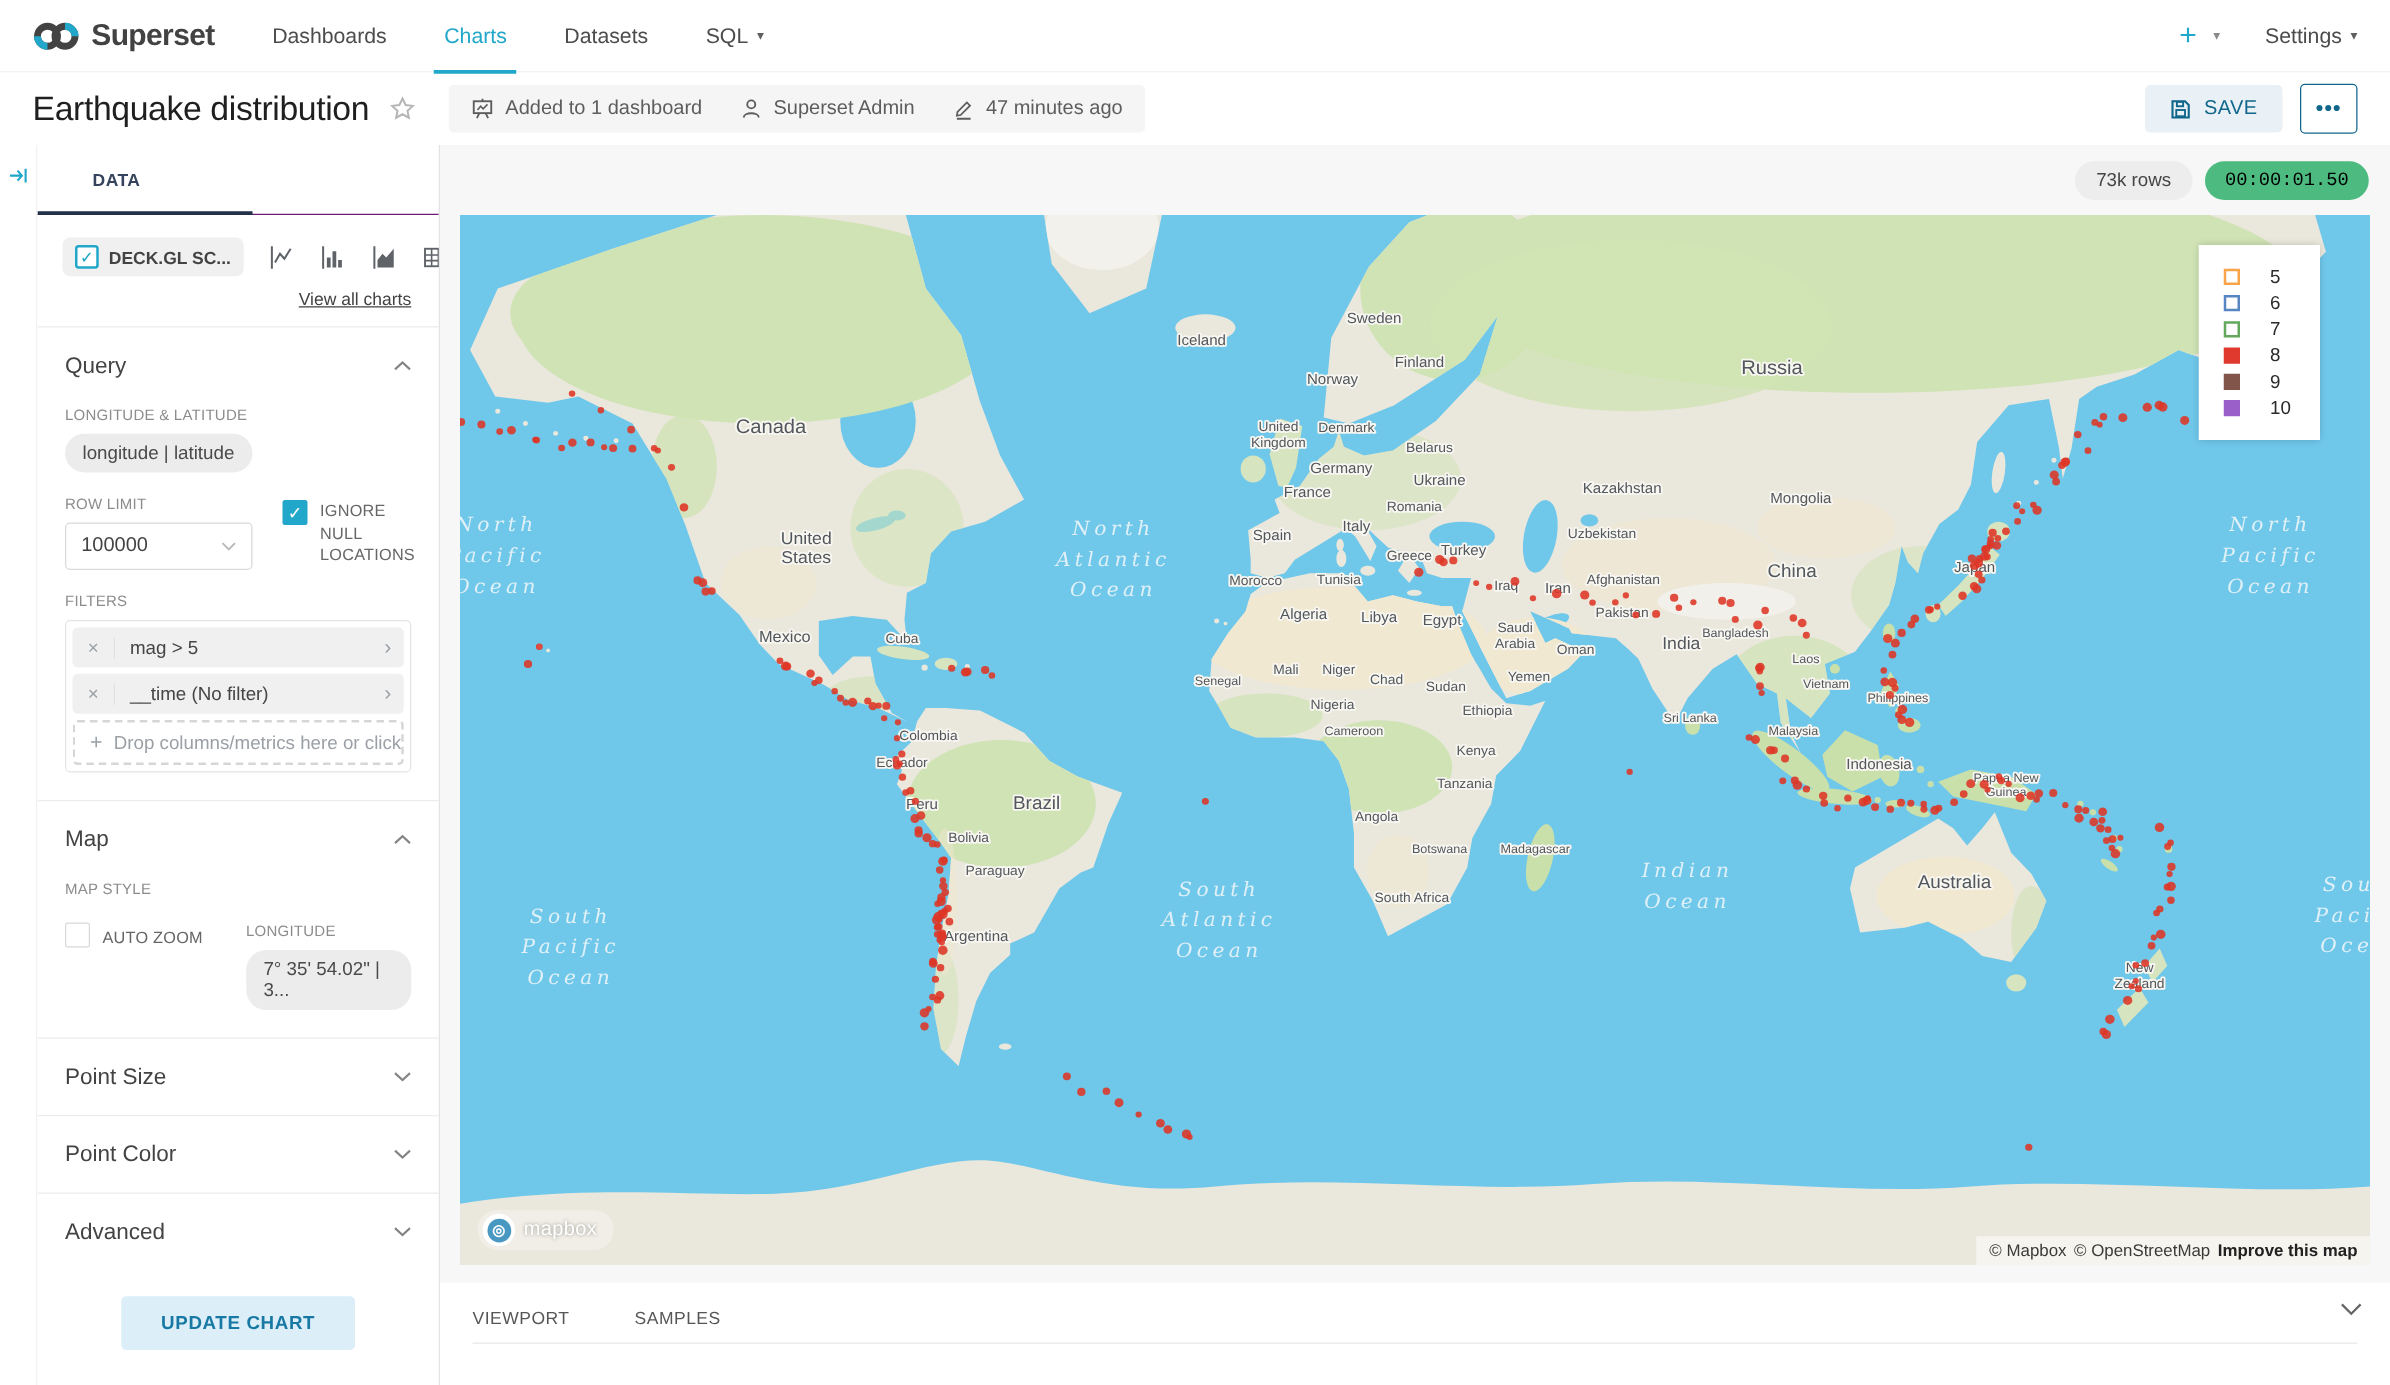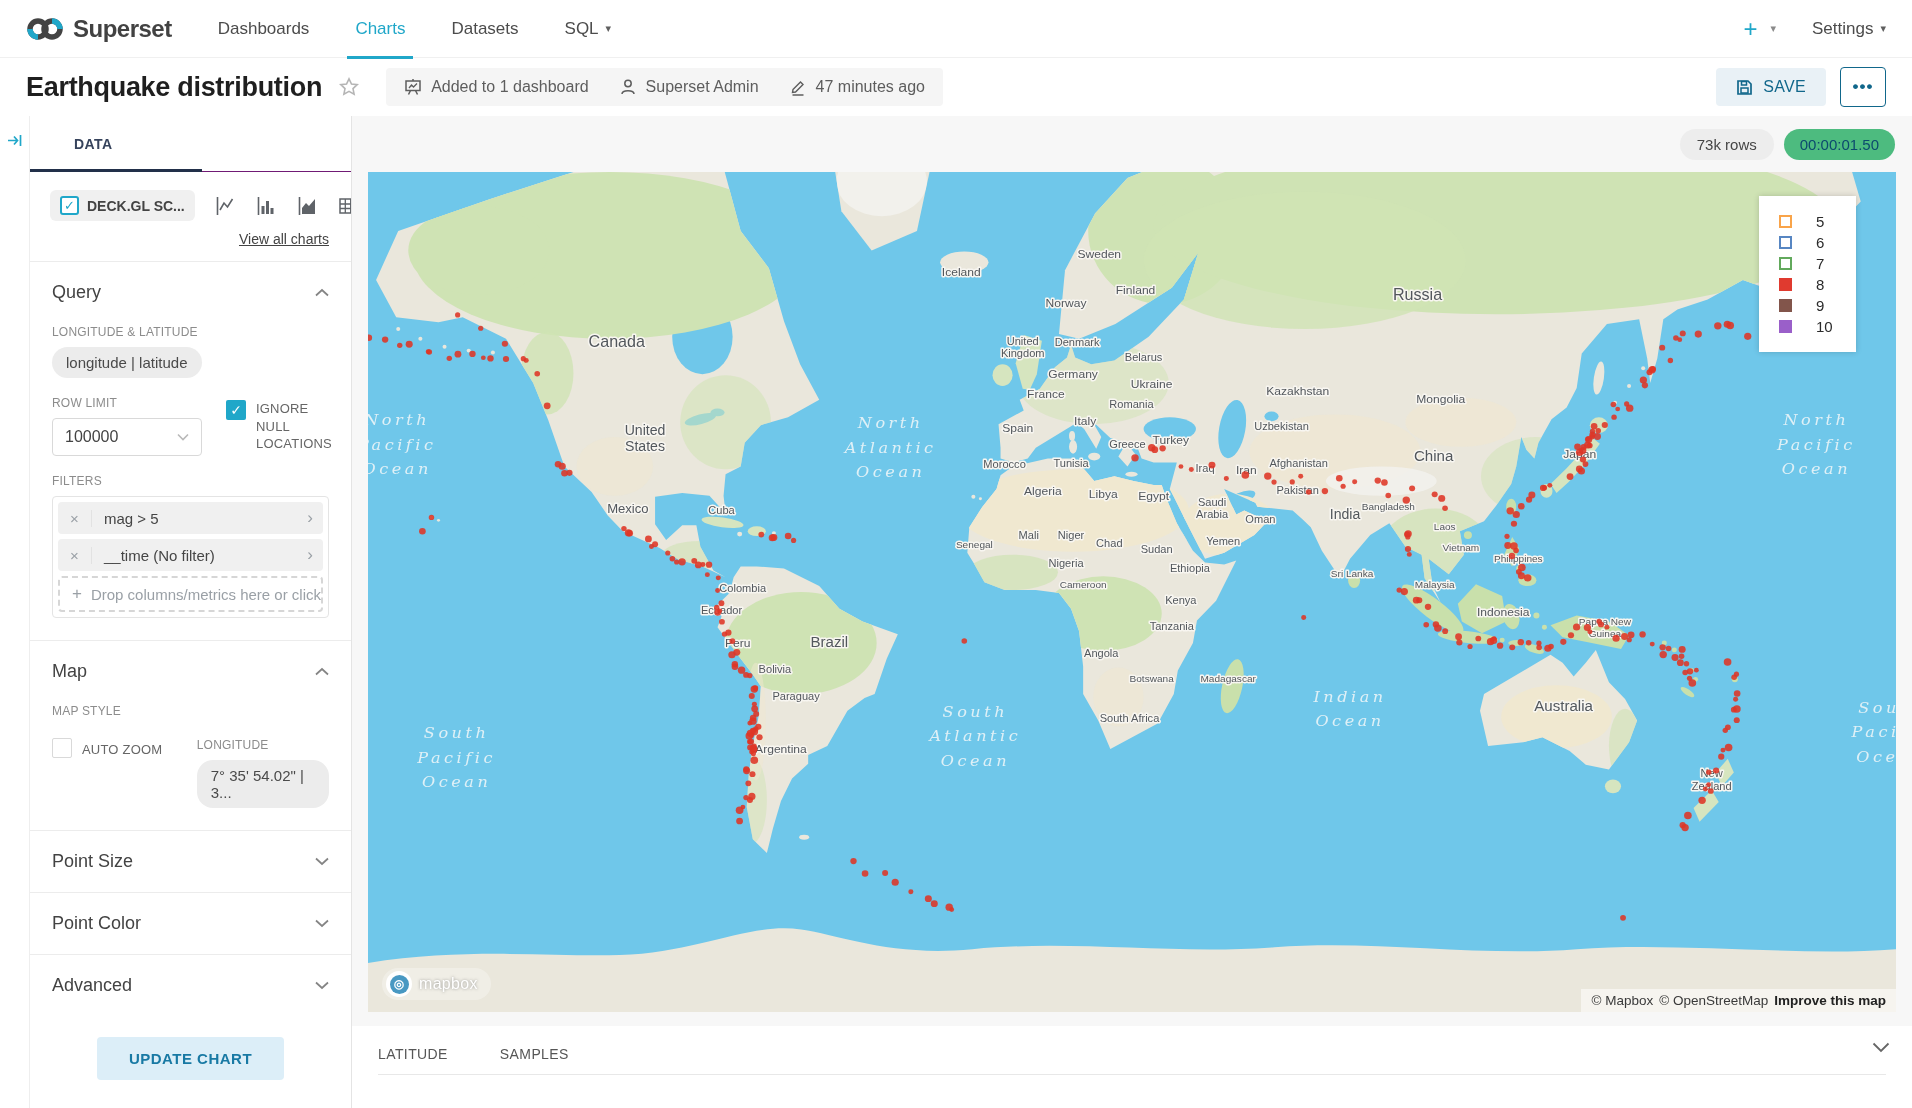--- a/index.html
+++ b/index.html
@@ -15,21 +15,21 @@
   .nav-item.active{color:#20a7c9}
   .nav-item.active::after{content:"";position:absolute;left:-8px;right:-8px;bottom:-1px;height:3px;background:#20a7c9}
   .caret{font-size:11px;margin-left:7px;color:#5f5f5f}
   .nav-right{margin-left:auto;display:flex;align-items:center;gap:36px}
   .plus-btn{display:flex;align-items:center;gap:6px;color:#20a7c9;font-size:24px;cursor:pointer}
   .plus-btn .caret{color:#8a8a8a}
   .settings{display:flex;align-items:center;font-size:17px;color:#4c4c4c;cursor:pointer}
 
   
   .chart-header{height:58px;display:flex;align-items:center;padding:0 26px;gap:12px;background:#fff}
-  .chart-title{font-size:27px;font-weight:bold;color:#1f1f1f;letter-spacing:-.3px}
+  .chart-title{font-size:27px;font-weight:normal;color:#1f1f1f;letter-spacing:-.3px}
   .star-btn{display:flex;cursor:pointer;margin-left:4px}
   .meta-box{display:flex;gap:30px;background:#f5f5f5;border-radius:4px;padding:10px 18px;margin-left:14px}
   .meta-item{display:flex;align-items:center;gap:9px;font-size:16px;color:#5d5d5d}
   .header-actions{margin-left:auto;display:flex;gap:14px;align-items:center}
   .save-btn{display:flex;align-items:center;gap:10px;background:#e9f1f6;color:#11678b;font-weight:normal;
     font-size:16px;padding:10px 20px;border:none;border-radius:4px;cursor:pointer;letter-spacing:.3px}
   .more-btn{width:46px;height:40px;border:1px solid #11678b;color:#11678b;background:#fff;border-radius:4px;
     font-size:17px;font-weight:bold;letter-spacing:1px;cursor:pointer}
 
   
@@ -75,21 +75,21 @@
   .viewport-col .ctrl-label{margin:0 0 8px}
   .collapsed-row{border-top:1px solid #ececec;padding:20px 22px;display:flex;justify-content:space-between;align-items:center;
     font-size:18px;color:#434343;cursor:pointer;flex:none}
   .update-wrap{margin-top:auto;padding:20px 0 28px;display:flex;justify-content:center;flex:none}
   .update-btn{background:#dceef8;color:#1879a4;font-weight:bold;font-size:15px;letter-spacing:.5px;
     padding:13px 32px;border:none;border-radius:4px;cursor:pointer}
 
   
   .statusbar{height:56px;display:flex;align-items:center;justify-content:flex-end;gap:10px;padding:0 17px;flex:none}
   .rows-pill{background:#ededed;border-radius:17px;padding:7px 17px;font-size:15px;color:#454545}
-  .timer-pill{background:#4dbb7f;border-radius:17px;padding:7px 16px;font-size:15px;color:#0c4a6e;font-family:Liberation Sans, sans-serif}
+  .timer-pill{background:#4dbb7f;border-radius:17px;padding:7px 16px;font-size:15px;color:#000000;font-family:Liberation Mono, monospace}
   .map-wrap{flex:1;margin:0 16px;position:relative;overflow:hidden;background:#6fc7ea}
   #worldmap{position:absolute;inset:0;width:100%;height:100%;display:block}
   .ocean{fill:#6fc7ea}
   .land>*{fill:#eae7dc}
   .land .isl-g{fill:#c9e0ab}
   .land .isl-g2{fill:#d6e5bf}
   .land .sea{fill:#6fc7ea}
   .forest{fill:#cfe3b4}
   .desert{fill:#f0e8d0}
   .ice{fill:#f2f1ec}
@@ -882,21 +882,21 @@
 
       <div class="attribution">
         <span>© Mapbox</span>
         <span>© OpenStreetMap</span>
         <span class="improve">Improve this map</span>
       </div>
     </div>
 
     <div class="results">
       <div class="rtabs">
-          <div class="rtab">LATITUDE</div>
+          <div class="rtab">VIEWPORT</div>
           <div class="rtab">SAMPLES</div>
         </div>
       <span class="results-chev">
         <svg width="18" height="11" viewBox="0 0 18 11">
             <path d="M1.5 1.5L9 9l7.5-7.5" fill="none" stroke="#666" stroke-width="1.8"></path>
           </svg>
       </span>
     </div>
   </div>
 </div>

